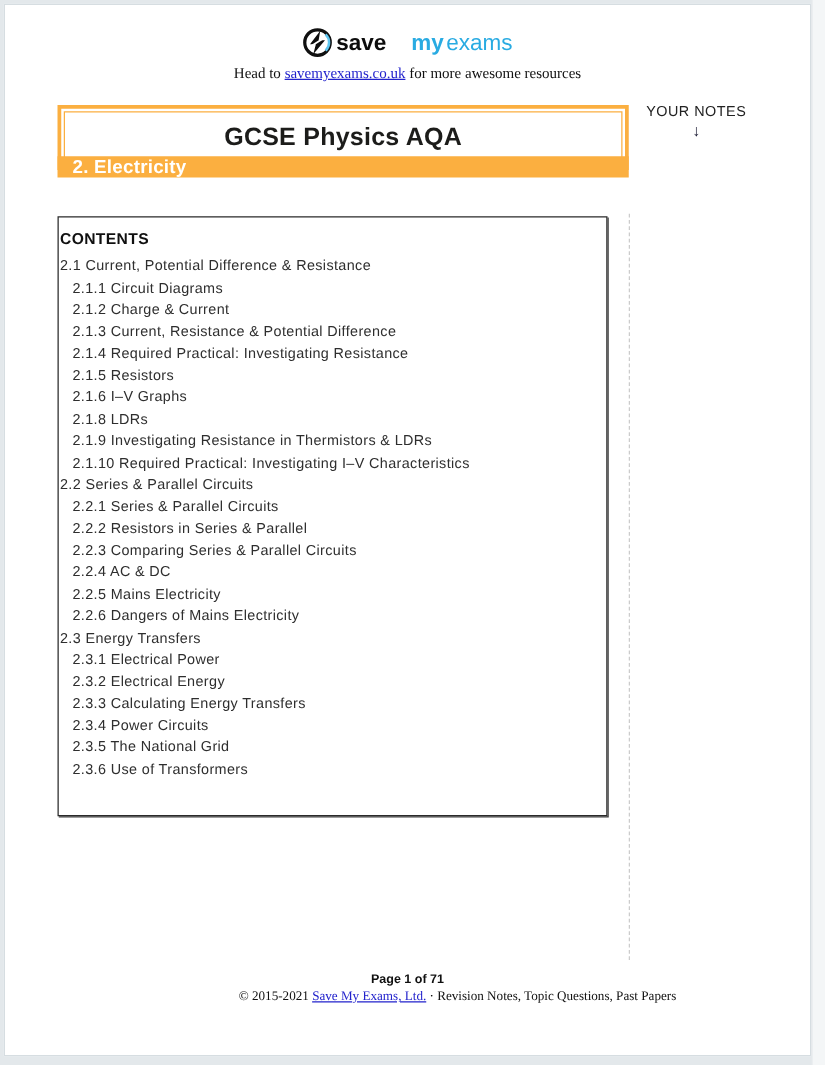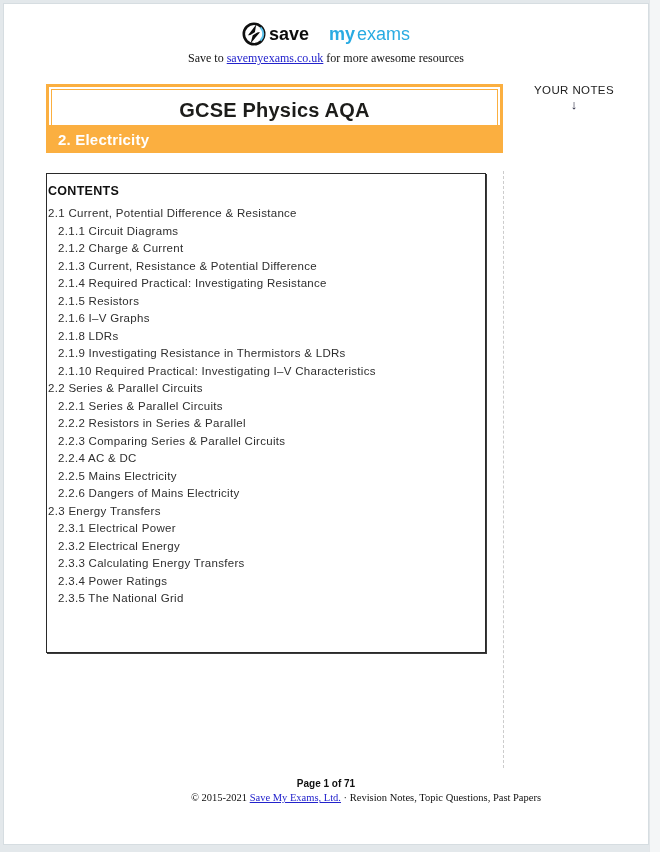--- a/index.html
+++ b/index.html
@@ -38,29 +38,29 @@
   }
   .title-box-inner{
     position:absolute;left:2px;right:2px;top:2px;bottom:2px;
     border:1px solid var(--accent);
     display:flex;align-items:center;justify-content:center;
   }
   .title-text{
     font-size:20px;font-weight:700;color:#1c1c1a;letter-spacing:0.2px;
   }
   .chapter-banner{
-    position:absolute;left:42px;top:121px;width:457px;height:28px;
+    position:absolute;left:42px;top:121px;width:457px;height:17px;
     background:var(--accent);box-sizing:border-box;
     display:flex;align-items:center;
     padding-left:12px;
     color:#ffffff;font-size:15px;font-weight:600;letter-spacing:0.2px;
   }
   
   .your-notes{
-    position:absolute;left:510px;top:80px;width:120px;text-align:center;
+    position:absolute;left:493px;top:80px;width:120px;text-align:center;
     color:#222;
   }
   .your-notes-label{font-size:11.5px;font-weight:500;letter-spacing:0.4px;}
   .your-notes-arrow{font-size:13px;font-weight:700;margin-top:1px;color:#15152e;}
   
   .contents-box{
     position:absolute;left:42px;top:169px;width:440px;height:480px;
     border:1px solid #2a2a2a;box-shadow:1px 1px 0 rgba(10,10,10,.8);
     box-sizing:border-box;background:#fff;
     padding:10px 10px 0 1px;overflow:hidden;
@@ -97,21 +97,21 @@
   <div class="logo-row">
     <svg class="logo-icon" viewBox="0 0 24 24">
       <circle cx="12" cy="12" r="10.2" fill="#ffffff" stroke="#101010" stroke-width="2.6"></circle>
       <path d="M18.5 5.5 A 9 9 0 0 1 18.5 18.5" fill="none" stroke="#5ec5ef" stroke-width="2"></path>
       <polygon points="14.2,2.6 6.0,13.3 10.7,13.3 8.6,21.4 18.0,10.2 12.9,10.2" fill="#0d0d0d"></polygon>
       <line x1="6.4" y1="15.2" x2="17.2" y2="8.4" stroke="#ffffff" stroke-width="1.5"></line>
     </svg>
     <span class="logo-text"><span class="logo-save">save</span><span class="logo-my">my</span><span class="logo-exams">exams</span></span>
   </div>
 
-  <div class="tagline"><span>Save to </span><a class="link">savemyexams.co.uk</a><span> for more awesome resources</span></div>
+  <div class="tagline"><span>Head to </span><a class="link">savemyexams.co.uk</a><span> for more awesome resources</span></div>
 
   <div class="title-box">
     <div class="title-box-inner">
       <span class="title-text">GCSE Physics AQA</span>
     </div>
   </div>
 
   <div class="chapter-banner">2. Electricity</div>
 
   <div class="your-notes">
@@ -138,22 +138,23 @@
         <div class="toc-item lvl1">2.2.1 Series &amp; Parallel Circuits</div>
         <div class="toc-item lvl1">2.2.2 Resistors in Series &amp; Parallel</div>
         <div class="toc-item lvl1">2.2.3 Comparing Series &amp; Parallel Circuits</div>
         <div class="toc-item lvl1">2.2.4 AC &amp; DC</div>
         <div class="toc-item lvl1">2.2.5 Mains Electricity</div>
         <div class="toc-item lvl1">2.2.6 Dangers of Mains Electricity</div>
         <div class="toc-item lvl0">2.3 Energy Transfers</div>
         <div class="toc-item lvl1">2.3.1 Electrical Power</div>
         <div class="toc-item lvl1">2.3.2 Electrical Energy</div>
         <div class="toc-item lvl1">2.3.3 Calculating Energy Transfers</div>
-        <div class="toc-item lvl1">2.3.4 Power Ratings</div>
+        <div class="toc-item lvl1">2.3.4 Power Circuits</div>
         <div class="toc-item lvl1">2.3.5 The National Grid</div>
+        <div class="toc-item lvl1">2.3.6 Use of Transformers</div>
       </div>
   </div>
 
   <div class="page-info">Page 1 of 71</div>
   <div class="copyright"><span>© 2015-2021 </span><a class="link">Save My Exams, Ltd.</a><span> · Revision Notes, Topic Questions, Past Papers</span></div>
 
 </div>
 
 <div class="scroll-track"></div>
 

